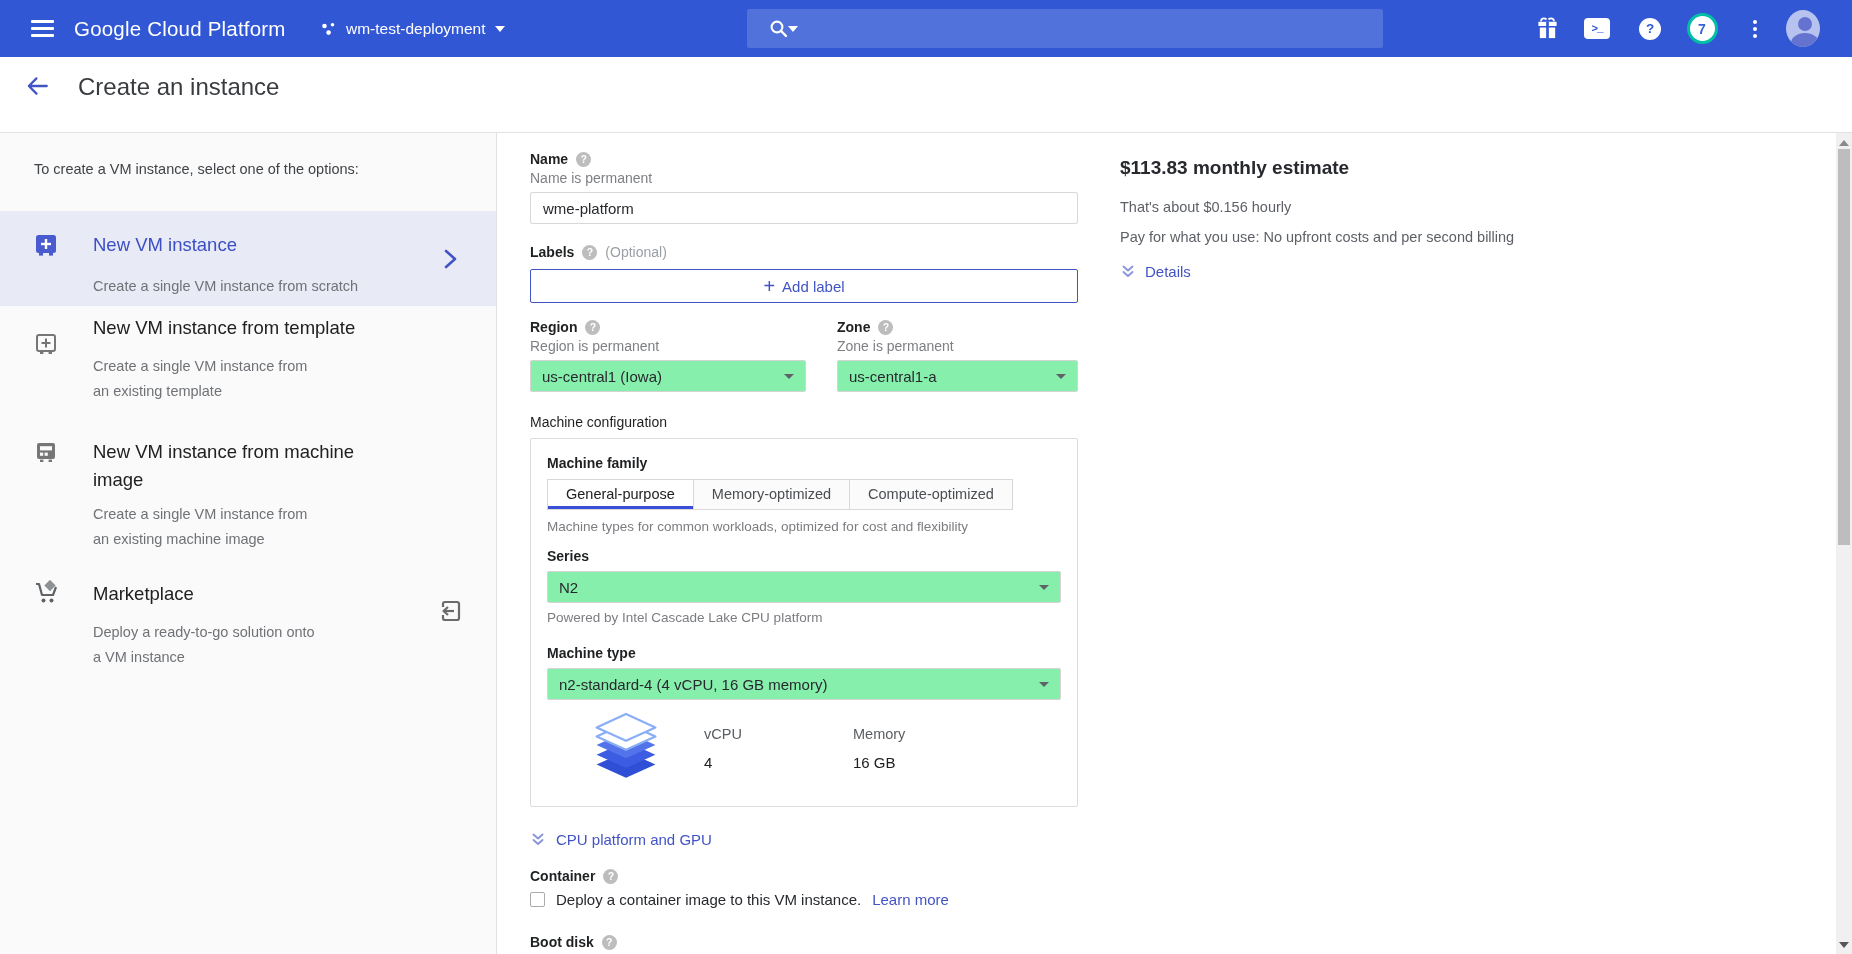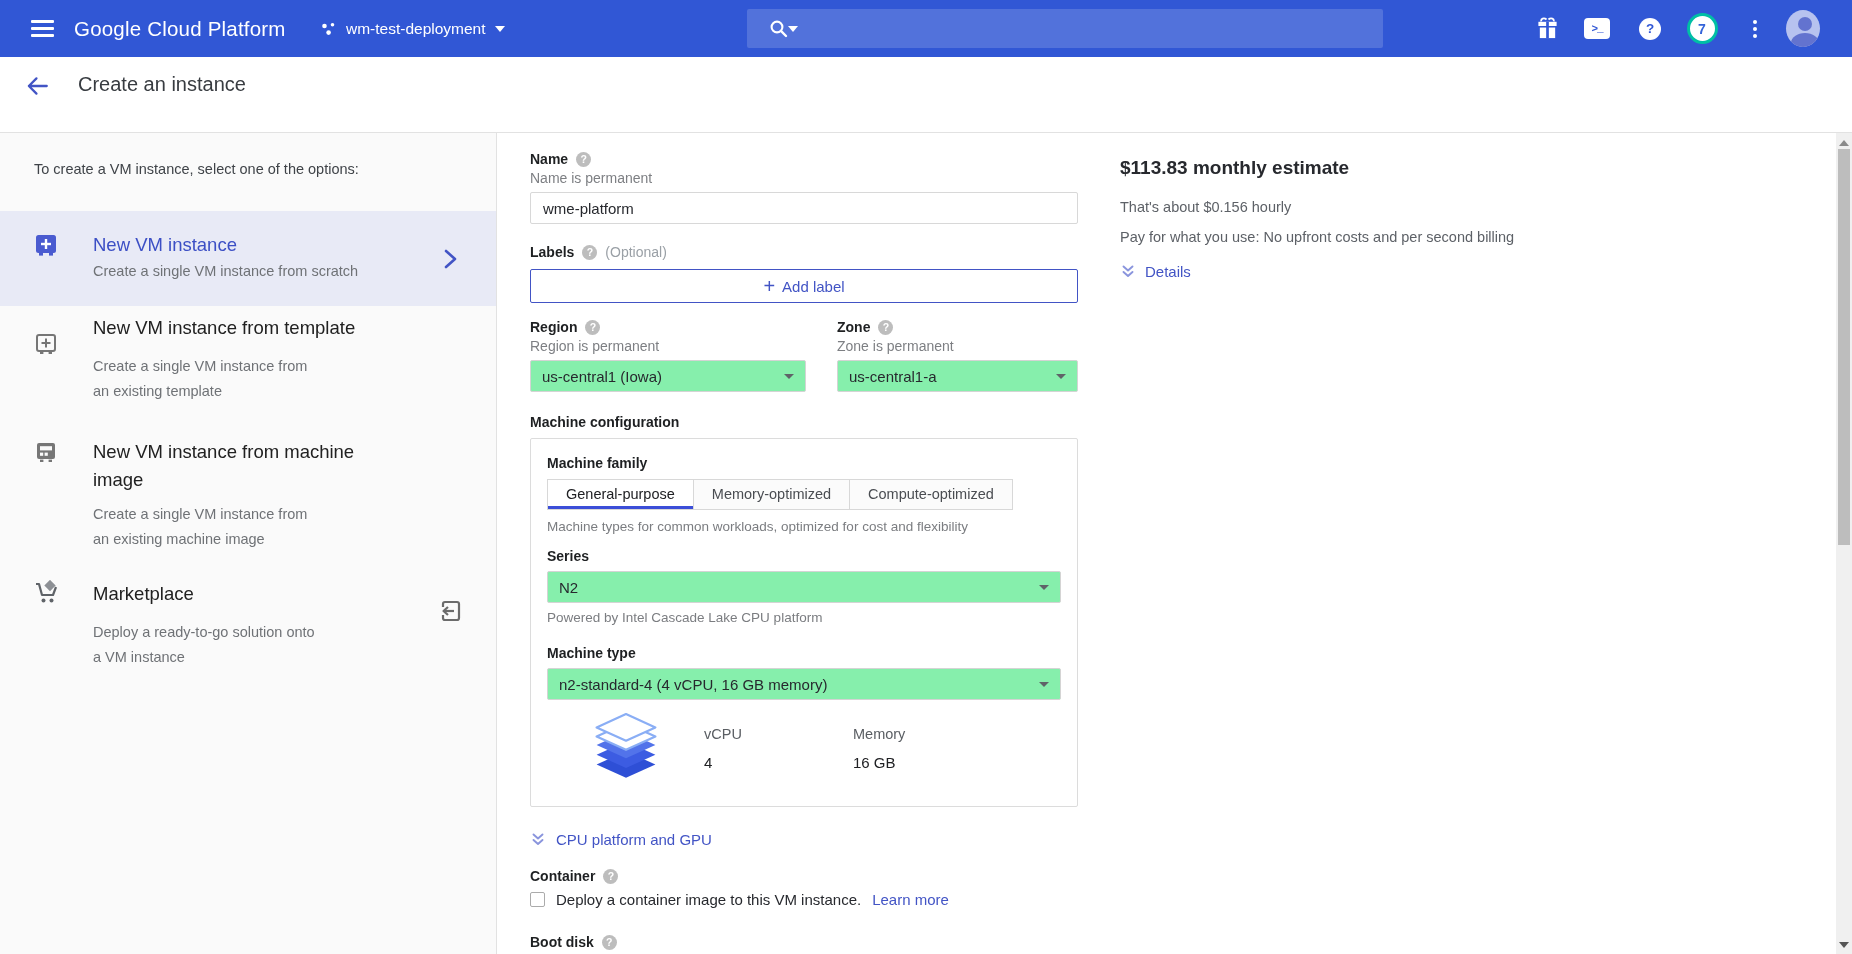--- a/index.html
+++ b/index.html
@@ -23,36 +23,36 @@
   .help-circle { width:22px; height:22px; border-radius:50%; background:#fff; color:#3157d5; font-weight:bold; font-size:13.5px; display:flex; align-items:center; justify-content:center; }
   .badge7 { width:31px; height:31px; border-radius:50%; background:#fff; border:3px solid #00bfa5; color:#3464d9; font-weight:bold; font-size:14px; display:flex; align-items:center; justify-content:center; }
   .dots i { display:block; width:4px; height:4px; border-radius:50%; background:#fff; margin:3px auto; }
   .avatar { width:37px; height:37px; border-radius:50%; background:#b7c2ef; overflow:hidden; position:relative; }
   .avatar .head { position:absolute; left:11.5px; top:7px; width:14px; height:14px; border-radius:50%; background:#6373cf; }
   .avatar .body { position:absolute; left:4.5px; top:23px; width:28px; height:20px; border-radius:50% 50% 0 0; background:#6373cf; }
 
   
   .titlebar { position:absolute; top:57px; left:0; width:1852px; height:76px; background:#fff; border-bottom:1px solid #e2e2e2; }
   .backbtn { position:absolute; left:24px; top:16px; width:28px; height:28px; cursor:pointer; }
-  .page-title { position:absolute; left:78px; top:16px; font-size:20px; color:#383c41; }
+  .page-title { position:absolute; left:78px; top:16px; font-size:24px; color:#383c41; }
 
   
   .sidebar { position:absolute; left:0; top:133px; bottom:0; width:497px; background:#fafafa; border-right:1px solid #e2e2e2; }
   .sidebar-intro { padding:28px 34px 0 34px; font-size:14.5px; color:#3f4348; }
   .side-item { position:relative; padding-left:93px; padding-right:58px; cursor:pointer; }
   .side-item .ttl { font-size:18.5px; color:#212121; line-height:28px; max-width:308px; }
   .side-item.selected { background:#e8eaf6; }
   .side-item.selected .ttl { color:#3c4fc5; }
   .side-item .sub { font-size:14.5px; color:#6f7276; line-height:25px; }
   .item-icon { position:absolute; left:34px; }
   .chev { position:absolute; right:36px; }
   .mkt-launch { position:absolute; right:32px; top:46px; cursor:pointer; }
 
   #item1 { margin-top:34px; height:95px; padding-top:20px; }
-  #item1 .sub { margin-top:0; }
+  #item1 .sub { margin-top:15px; }
   #item1 .item-icon { top:22px; }
   #item1 .chev { top:36px; }
   #item2 { padding-top:8px; }
   #item2 .sub { margin-top:12px; }
   #item2 .item-icon { top:26px; }
   #item3 { padding-top:34px; }
   #item3 .sub { margin-top:8px; }
   #item3 .item-icon { top:36px; }
   #item4 { padding-top:28px; }
   #item4 .sub { margin-top:12px; }
@@ -64,21 +64,21 @@
   .opt { color:#9aa0a6; font-weight:400; font-size:14px; }
   .help { width:15px; height:15px; border-radius:50%; background:#bdbdbd; color:#fff; font-size:10.5px; font-weight:700; display:inline-flex; align-items:center; justify-content:center; flex:none; cursor:pointer; }
   .fhint { font-size:14px; color:#7d7f83; margin-top:2px; line-height:16px; }
   .tinput { margin-top:6px; height:32px; width:100%; border:1px solid #d8d8d8; border-radius:2px; background:#fff; font-size:15px; color:#27292e; padding:0 12px; font-family:inherit; outline:none; display:block; }
   .add-label-btn { margin-top:8px; height:34px; width:100%; border:1px solid #4254c5; border-radius:2px; background:#fff; color:#4254c5; font-size:15px; display:flex; align-items:center; justify-content:center; gap:7px; cursor:pointer; font-family:inherit; }
   .add-label-btn .plus { font-size:20px; line-height:20px; font-weight:400; }
   .row2 { display:flex; gap:31px; margin-top:16px; }
   .col-region { width:276px; } .col-zone { flex:1; }
   .select { margin-top:6px; height:32px; border:1px solid #d4d4d4; border-radius:2px; background:#86efac; display:flex; align-items:center; padding:0 28px 0 11px; font-size:15px; color:#27292e; position:relative; cursor:pointer; }
   .select .dcaret { position:absolute; right:11px; top:13px; width:0; height:0; border-left:5px solid transparent; border-right:5px solid transparent; border-top:5.5px solid #5f6368; }
-  .mc-title { margin-top:22px; font-size:14px; font-weight:700; color:#1e2022; }
+  .mc-title { margin-top:22px; font-size:14px; font-weight:400; color:#1e2022; }
   .mc-box { margin-top:8px; border:1px solid #dcdcdc; border-radius:2px; background:#fff; padding:16px 16px 24px 16px; }
   .tabs { display:flex; margin-top:7px; }
   .tab { height:31px; line-height:29px; padding:0 18px; font-size:14.5px; border:1px solid #d8d8d8; margin-left:-1px; background:#fbfbfb; color:#4a4d52; cursor:pointer; white-space:nowrap; }
   .tab.active { margin-left:0; background:#fff; color:#202124; box-shadow:inset 0 -3px 0 #3b4ed8; }
   .mc-caption { margin-top:9px; font-size:13.5px; color:#7b7d81; }
   .sub-label { margin-top:14px; }
   .summary { display:flex; align-items:flex-start; margin-top:12px; }
   .layers { margin-left:36px; width:86px; flex:none; }
   .sumcol1 { margin-left:35px; width:149px; padding-top:14px; }
   .sumcol2 { padding-top:14px; }

